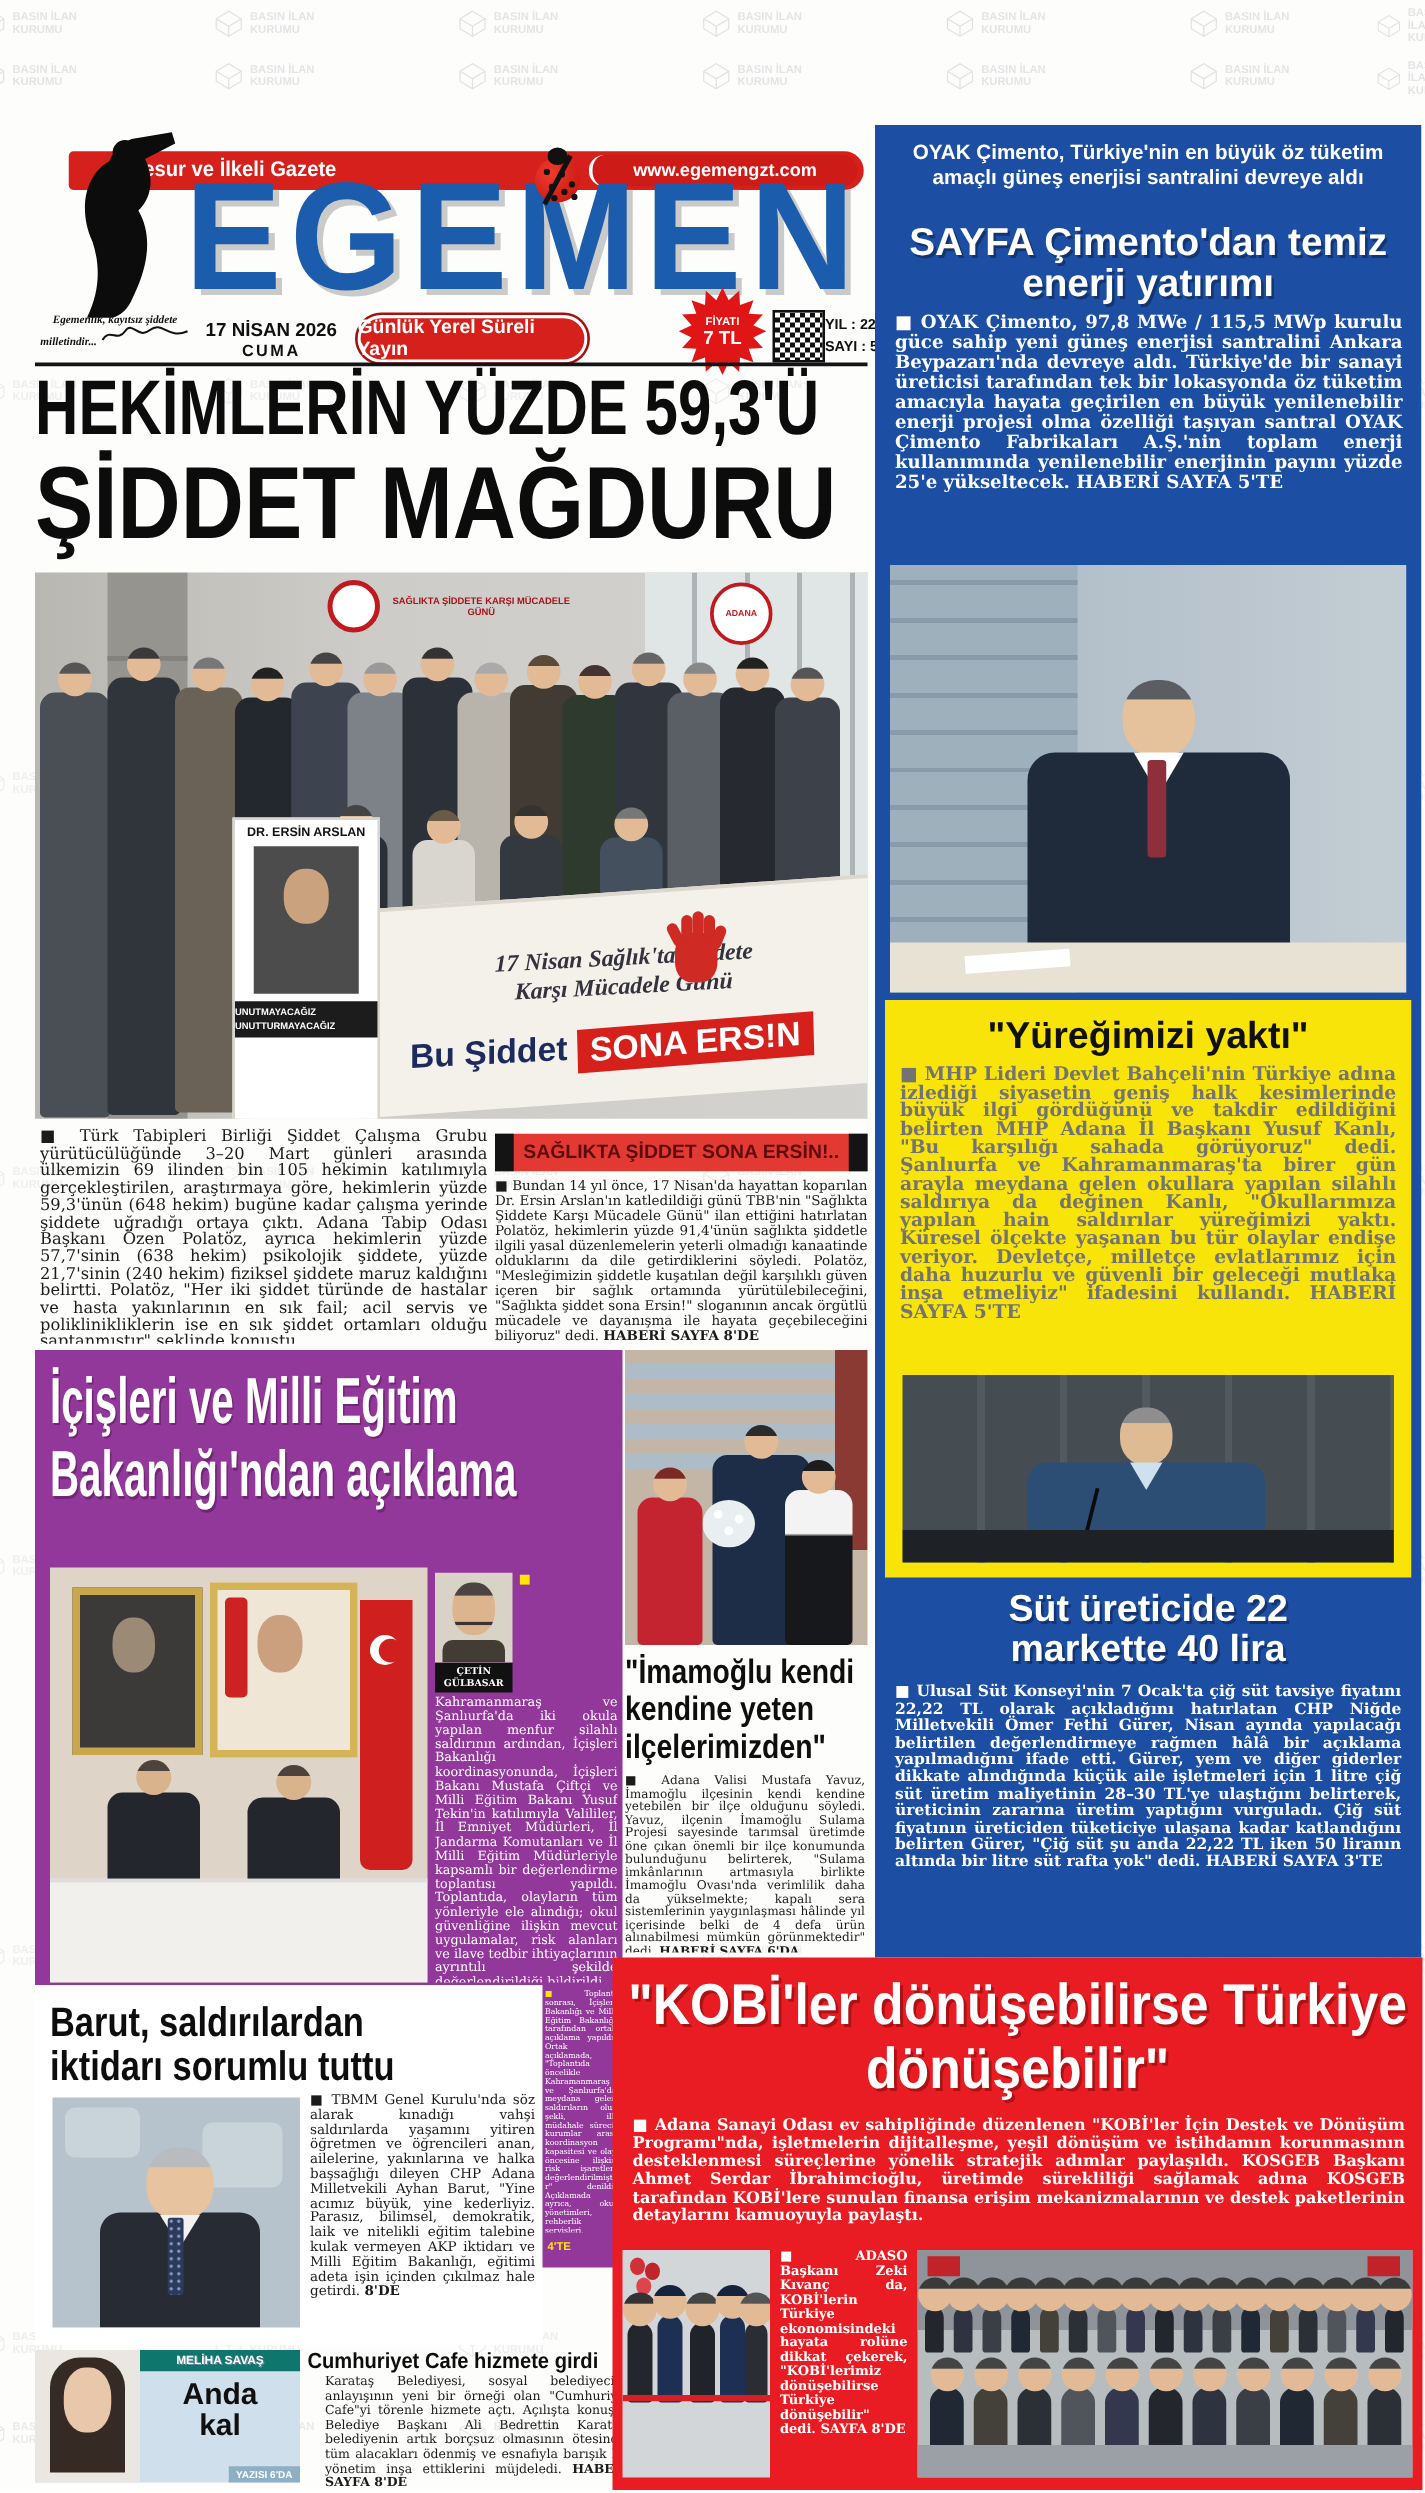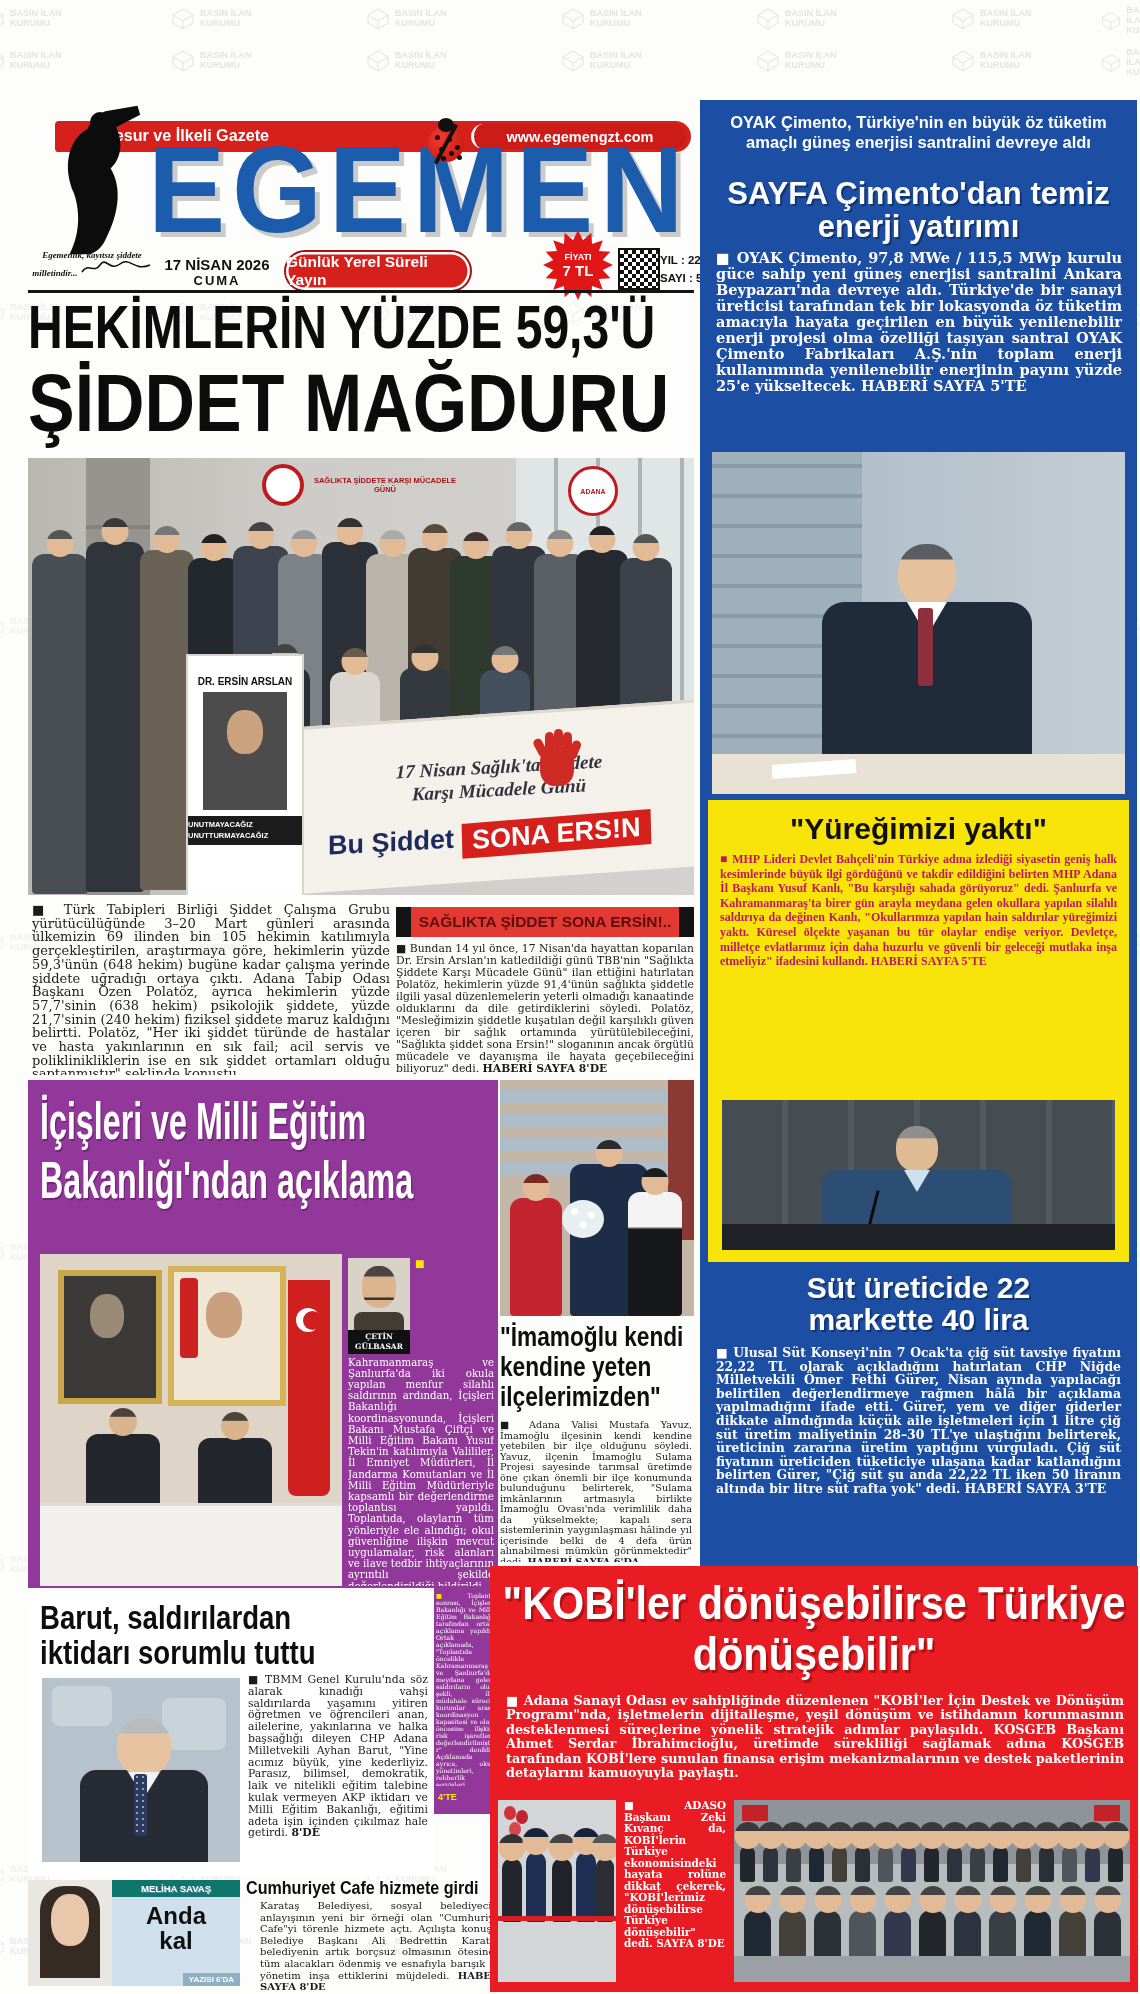--- a/index.html
+++ b/index.html
@@ -59,21 +59,21 @@
   .pm-ring{width:34px;height:34px;border-radius:50%;border:4px solid #c01a1f;background:#fff;}
   .pm-emtx{width:150px;font-size:7.5px;font-weight:900;color:#a9131a;line-height:1.2;text-align:center;}
   .pm-adana{position:absolute;left:540px;top:8px;width:44px;height:44px;border-radius:50%;background:#fff;border:3px solid #c01a1f;
             display:flex;align-items:center;justify-content:center;font-size:7px;font-weight:900;color:#c01a1f;}
   .pn{position:absolute;border-radius:12px 12px 4px 4px;}
   .pn i{position:absolute;top:-24px;left:50%;transform:translateX(-50%);width:27px;height:27px;border-radius:50%;
         background:linear-gradient(var(--hair,#3a3028) 32%,var(--skin,#e2bb96) 34%);}
   .pm-table{position:absolute;left:172px;top:276px;width:494px;height:164px;background:#f4f1ea;transform:skewY(-4deg);transform-origin:0 0;
             border-top:3px solid #dcd8cd;}
   .pm-poster{position:absolute;left:158px;top:196px;width:114px;height:241px;background:#fff;border:2px solid #d8d5cf;z-index:5;}
-  .pm-poster .pt{font-size:10px;font-weight:900;text-align:center;color:#111;padding-top:5px;margin-top:15px;}
+  .pm-poster .pt{font-size:10px;font-weight:900;text-align:center;color:#111;padding-top:5px;}
   .pm-poster .pph{margin:5px auto 0;width:84px;height:118px;background:#4c4c4c;position:relative;}
   .pm-poster .pph::before{content:"";position:absolute;left:24px;top:18px;width:36px;height:44px;border-radius:45%;background:#caa27e;}
   .pm-poster .pl{margin-top:6px;background:#1c1c1c;color:#fff;font-size:7.5px;font-weight:900;text-align:left;line-height:1.5;padding:3px 0;}
   .pm-banner{position:absolute;left:286px;top:298px;width:370px;text-align:center;z-index:4;transform:skewY(-3deg);}
   .pm-banner .bl{font-family:"Liberation Serif",serif;font-style:italic;font-weight:bold;font-size:19px;color:#33323d;line-height:1.2;}
   .pm-slogan{position:absolute;left:300px;top:362px;z-index:4;transform:skewY(-3deg);white-space:nowrap;}
   .pm-slogan .s1{font-size:27px;font-weight:900;color:#1d2a5e;}
   .pm-slogan .s2{font-size:27px;font-weight:900;color:#fff;background:#d6201c;padding:2px 10px;margin-left:8px;display:inline-block;transform:rotate(-1.5deg);}
   .hand{position:absolute;left:512px;top:288px;width:34px;height:40px;background:#cf2a24;border-radius:40%;z-index:4;}
   .hand span{position:absolute;width:9px;height:20px;background:#cf2a24;border-radius:5px;top:-14px;}
@@ -157,21 +157,21 @@
   .sp-man{position:absolute;left:110px;top:150px;width:210px;height:156px;background:#1f2b3b;border-radius:22px 22px 0 0;}
   .sp-man::before{content:"";position:absolute;left:50%;top:-58px;transform:translateX(-50%);width:58px;height:62px;border-radius:46%;
       background:linear-gradient(#5a5e63 24%,#e5c19c 26%);}
   .sp-man::after{content:"";position:absolute;left:50%;top:0;transform:translateX(-50%);width:0;height:0;
       border-left:20px solid transparent;border-right:20px solid transparent;border-top:34px solid #fff;}
   .sp-tie{position:absolute;left:206px;top:156px;width:15px;height:78px;background:#8e2f3c;border-radius:3px;}
   .sp-desk{position:absolute;left:0;bottom:0;width:100%;height:40px;background:#e8e2d4;}
   .sp-paper{position:absolute;left:60px;bottom:18px;width:84px;height:14px;background:#fff;transform:rotate(-4deg);}
   .yellow{position:absolute;left:8px;top:700px;width:421px;height:462px;background:#f8e408;}
   .yurh{position:absolute;left:0;top:12px;width:100%;text-align:center;font-size:30px;font-weight:900;color:#101010;}
-  .yurbody{position:absolute;left:12px;top:52px;width:397px;height:242px;font-size:12px;line-height:14.6px;font-weight:bold;color:#be185d;font-family:Liberation Serif, serif;}
+  .yurbody{position:absolute;left:12px;top:52px;width:397px;height:242px;font-size:15px;line-height:14.6px;font-weight:bold;color:#737373;}
   .deskphoto{position:absolute;left:14px;top:300px;width:393px;height:150px;background:#454c52;overflow:hidden;
       background-image:repeating-linear-gradient(90deg,transparent 0 60px,#525a60 60px 66px);}
   .dp-man{position:absolute;left:100px;top:70px;width:190px;height:56px;background:#2c4d74;border-radius:16px 16px 0 0;}
   .dp-man::before{content:"";position:absolute;left:50%;top:-44px;transform:translateX(-50%);width:42px;height:46px;border-radius:46%;
       background:linear-gradient(#8e8e8e 26%,#debb93 28%);}
   .dp-man::after{content:"";position:absolute;left:50%;top:0;transform:translateX(-50%);width:0;height:0;
       border-left:13px solid transparent;border-right:13px solid transparent;border-top:22px solid #cfe0ef;}
   .dp-desk{position:absolute;left:0;bottom:0;width:100%;height:26px;background:#1e2226;}
   .dp-mic{position:absolute;left:150px;bottom:22px;width:3px;height:38px;background:#0c0c0c;transform:rotate(14deg);}
   .suth{position:absolute;left:10px;top:1172px;width:417px;text-align:center;color:#fff;font-weight:900;font-size:30px;line-height:1.08;

